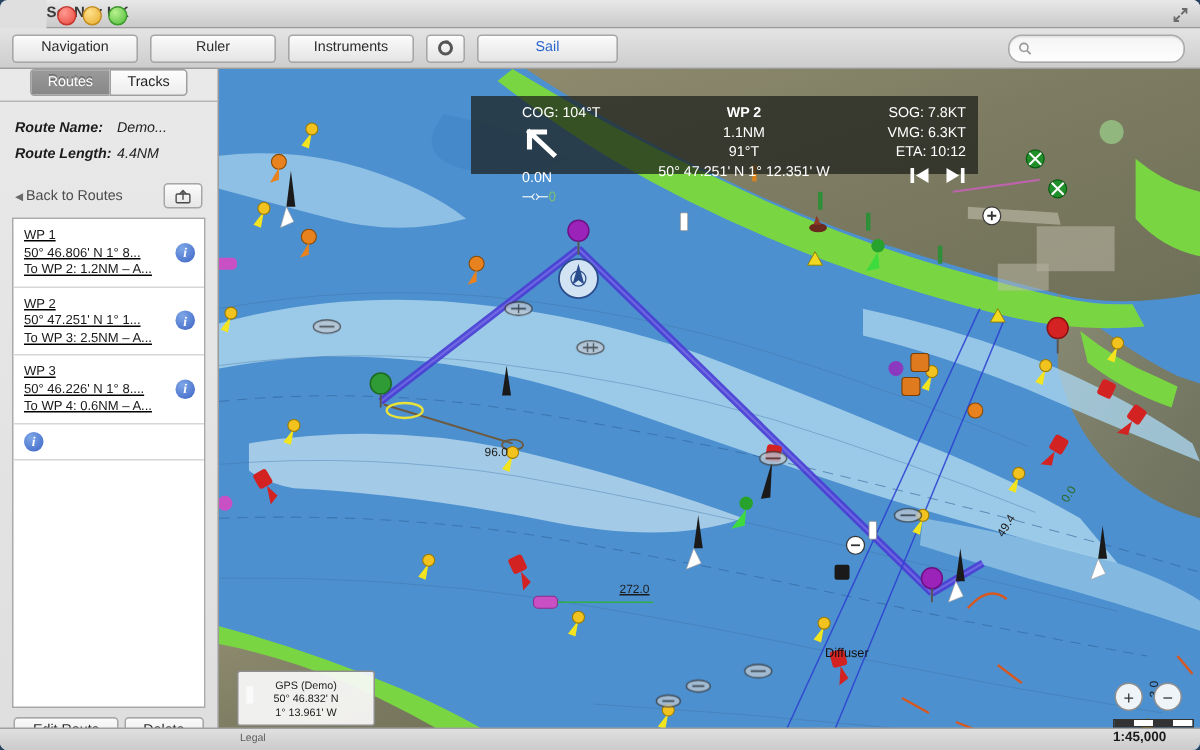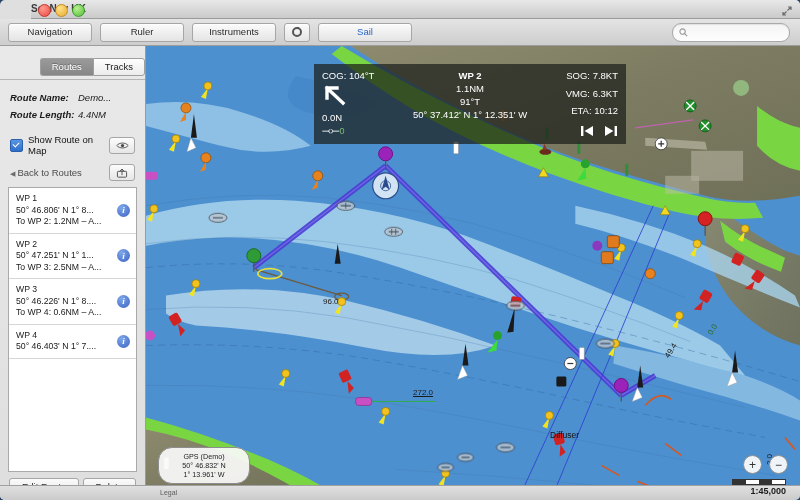--- a/index.html
+++ b/index.html
@@ -80,22 +80,22 @@
 
   
   .sidebar{
     width:145px;flex:0 0 145px;height:100%;
     background:linear-gradient(#e9e9e9,#dedede);
     border-right:1px solid #9b9b9b;
     position:relative;
     display:flex;flex-direction:column;
   }
   .tabs{
-    height:26px;display:flex;justify-content:flex-end;align-items:flex-start;
-    padding-top:12px;position:relative;
+    height:26px;display:flex;justify-content:center;align-items:flex-start;
+    padding-top:0;position:relative;
   }
   .tabs:after{
     content:"";position:absolute;left:0;right:0;bottom:4px;height:1px;background:#b5b5b5;
   }
   .tab{
     height:16px;padding:0 11px;font-size:9.5px;line-height:16px;
     border:1px solid #9f9f9f;position:relative;z-index:2;cursor:default;
   }
   .tab.left{border-radius:3px 0 0 3px;border-right:none;}
   .tab.right{border-radius:0 3px 3px 0;}
@@ -132,21 +132,21 @@
   .backrow .bk .arrow{font-size:7px;margin-right:2px;color:#6a6a6a;}
 
   .wplist{
     margin:0 8px;flex:1;background:#fff;border:1px solid #a9a9a9;
     overflow:hidden;
   }
   .wprow{
     border-bottom:1px solid #d6d6d6;padding:5px 6px 5px 7px;
     display:flex;align-items:center;gap:4px;
   }
-  .wprow .lines{flex:1;min-width:0;}
+  .wprow .lines{flex:1;min-width:0;text-decoration:underline;}
   .wprow .l{
     font-size:8.7px;color:#1a1a1a;line-height:11.5px;
     white-space:nowrap;overflow:hidden;text-overflow:ellipsis;
   }
   .wprow .l.name{font-weight:normal;}
   .ibtn{
     width:13px;height:13px;border-radius:50%;flex:0 0 13px;
     background:radial-gradient(circle at 35% 28%,#7ea7e8,#3c63c4);
     color:#fff;font-size:9px;font-style:italic;font-weight:bold;
     display:flex;align-items:center;justify-content:center;
@@ -164,53 +164,53 @@
 
   
   .map{
     position:relative;flex:1;overflow:hidden;
     background:#4d90d0;
   }
   .map-canvas{position:absolute;inset:0;}
 
   
   .hud{
-    position:absolute;left:168px;top:18px;width:312px;height:80px;
+    position:absolute;left:168px;top:18px;width:312px;height:52px;
     background:rgba(28,30,26,.72);
     color:#fff;font-size:9.5px;
-    display:flex;z-index:20;
+    display:flex;z-index:20;padding-left:26px;
   }
   .hud-col{padding:5px 8px;display:flex;flex-direction:column;}
   .hud-left{width:78px;}
   .hud-mid{flex:1;align-items:center;}
   .hud-right{width:78px;align-items:flex-end;justify-content:space-between;}
   .hud .ln{line-height:13px;white-space:nowrap;}
   .hud .big-arrow{margin:1px 0 2px 0;}
   .hud-skip{display:flex;gap:10px;margin-top:3px;}
 
   .gpsbox{
     position:absolute;left:12px;bottom:18px;width:84px;
     background:rgba(250,250,250,.92);border:1px solid #8d8d8d;
-    border-radius:14px;padding:4px 3px;text-align:center;z-index:20;margin-top:40px;
+    border-radius:2px;padding:4px 3px;text-align:center;z-index:20;margin-top:40px;
   }
   .gpsbox div{font-size:7.2px;color:#222;line-height:9px;}
   .legal{
     position:absolute;left:14px;bottom:6px;font-size:7px;color:#5d5d5d;z-index:20;
   }
   .zoomctl{
     position:absolute;right:12px;bottom:28px;display:flex;gap:7px;z-index:20;
   }
   .zbtn{
     width:17px;height:17px;border-radius:50%;
     background:rgba(252,252,252,.93);border:1px solid #8e8e8e;
     display:flex;align-items:center;justify-content:center;
     font-size:12px;color:#333;line-height:1;cursor:default;
   }
   .scale{
-    position:absolute;right:14px;bottom:6px;z-index:20;text-align:right;
+    position:absolute;right:4px;bottom:6px;z-index:20;text-align:left;
   }
   .scale .bar{
     width:52px;height:4px;border:1px solid #333;margin:0 auto 1px auto;
     background:linear-gradient(90deg,#333 0 25%,#fff 25% 50%,#333 50% 75%,#fff 75% 100%);
   }
   .scale .txt{font-size:9px;color:#1a1a1a;font-weight:bold;}
 
   .maplabel{
     position:absolute;font-size:8px;color:#1b1b1b;z-index:10;white-space:nowrap;
   }
@@ -273,30 +273,20 @@
         <div class="inforow">
           <span class="lbl">Route Name:</span>
           <span class="val">Demo...</span>
         </div>
         <div class="inforow">
           <span class="lbl">Route Length:</span>
           <span class="val">4.4NM</span>
         </div>
       </div>
 
-      <div class="checkrow">
-        <span class="cbox"></span>
-        <span class="txt">Show Route on Map</span>
-        <span class="sqbtn">
-          <svg width="13" height="9" viewBox="0 0 16 10">
-            <path d="M1 5 C4 1, 12 1, 15 5 C12 9, 4 9, 1 5 Z" fill="none" stroke="#4a4a4a" stroke-width="1.1"></path>
-            <circle cx="8" cy="5" r="2" fill="#4a4a4a"></circle>
-          </svg>
-        </span>
-      </div>
 
       <div class="backrow">
         <span class="bk"><span class="arrow">◀</span><span>Back to Routes</span></span>
         <span class="sqbtn">
           <svg width="12" height="10" viewBox="0 0 14 12">
             <rect x="1.5" y="4" width="11" height="7" rx="1" fill="none" stroke="#4a4a4a" stroke-width="1.1"></rect>
             <path d="M7 8.5 V1.5 M4.3 4 L7 1.2 L9.7 4" fill="none" stroke="#4a4a4a" stroke-width="1.1"></path>
           </svg>
         </span>
       </div>
@@ -320,24 +310,20 @@
         </div>
         <div class="wprow">
           <div class="lines">
             <div class="l name">WP 3</div>
             <div class="l">50° 46.226' N 1° 8....</div>
             <div class="l">To WP 4: 0.6NM – A...</div>
           </div>
           <div class="ibtn">i</div>
         </div>
         <div class="wprow">
-          <div class="lines">
-            <div class="l name">WP 4</div>
-            <div class="l">50° 46.403' N 1° 7....</div>
-          </div>
           <div class="ibtn">i</div>
         </div>
       </div>
 
       <div class="sidebar-footer">
         <div class="fbtn">Edit Route</div>
         <div class="fbtn">Delete</div>
       </div>
     </div>
 
@@ -685,21 +671,21 @@
               <path d="M21,20 L5,5 M5,5 L5,15 M5,5 L15,5" stroke="#fff" stroke-width="3.4" fill="none" stroke-linecap="square"></path>
             </svg>
           </div>
           <div class="ln">0.0N</div>
           <div class="ln" style="font-size:11px;line-height:12px;">⤙⤚<span style="font-size:9px;color:#7fbf6f;">0</span></div>
         </div>
         <div class="hud-col hud-mid">
           <div class="ln" style="font-weight:bold;">WP 2</div>
           <div class="ln">1.1NM</div>
           <div class="ln">91°T</div>
-          <div class="ln">50° 37.412' N   1° 12.351' W</div>
+          <div class="ln">50° 47.251' N   1° 12.351' W</div>
         </div>
         <div class="hud-col hud-right">
           <div class="ln">SOG: 7.8KT</div>
           <div class="ln">VMG: 6.3KT</div>
           <div class="ln">ETA: 10:12</div>
           <div class="hud-skip">
             <span>
               <svg width="14" height="12" viewBox="0 0 14 12">
                   <rect x="1" y="1" width="2.4" height="10" fill="#fff"></rect>
                   <path d="M13,1 L4.6,6 L13,11 Z" fill="#fff"></path>

